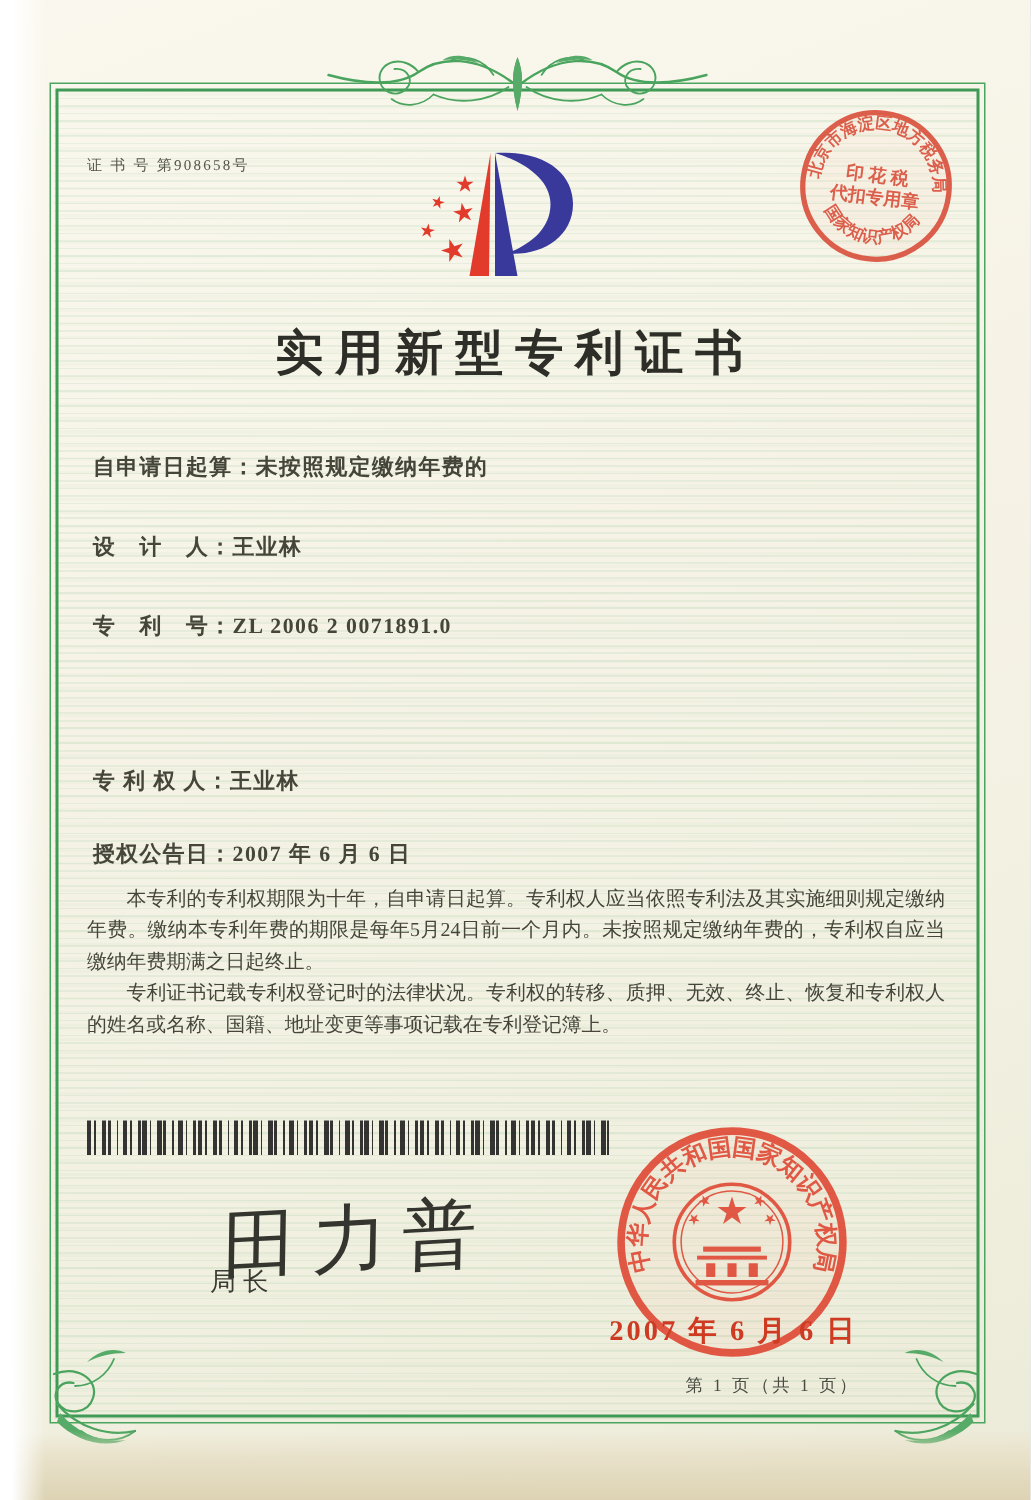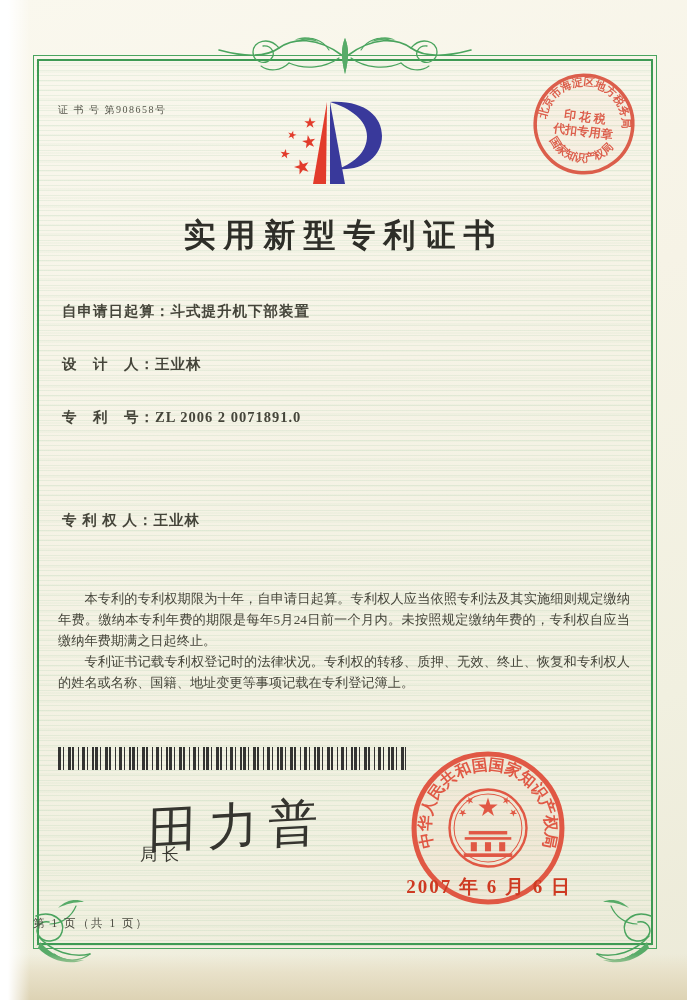--- a/index.html
+++ b/index.html
@@ -45,21 +45,21 @@
       #1a1a1a 29px 30px, transparent 30px 34px,
       #1a1a1a 34px 36px, transparent 36px 37px);}
   .sig-title{position:absolute;left:104px;top:843px;font-size:17px;letter-spacing:5px;color:#3b3b33;z-index:4;margin-left:36px;}
   .sig-name{position:absolute;left:148px;top:793px;font-size:50px;letter-spacing:10px;color:#35352f;
     transform:rotate(-3deg) skewX(-4deg);z-index:4;font-weight:500;}
   .seal-wrap{position:absolute;left:410px;top:750px;width:156px;height:156px;z-index:5;opacity:.88;}
   .seal-date{position:absolute;left:404px;top:874px;width:170px;text-align:center;font-size:19px;
     letter-spacing:2px;color:#ce3a22;z-index:6;font-weight:600;}
   .tax-stamp{position:absolute;left:530px;top:70px;width:108px;height:108px;z-index:4;opacity:.85;
     transform:rotate(7deg);}
-  .footer{position:absolute;left:33px;top:916px;width:540px;text-align:left;font-size:11.5px;
+  .footer{position:absolute;left:33px;top:916px;width:540px;text-align:right;font-size:11.5px;
     letter-spacing:2px;color:#4a4a40;z-index:4;}
   .logo{position:absolute;left:276px;top:96px;width:120px;height:100px;z-index:4;}
   .flourish-right{transform:scaleX(-1);}
 </style>
 </head>
 <body>
 
 <div id="page">
 
   <div class="texture"></div>
@@ -153,30 +153,33 @@
         <textPath href="#taxBotArc" startOffset="50%" text-anchor="middle">国家知识产权局</textPath>
       </text>
       <text x="52" y="49" text-anchor="middle" font-size="11.5" fill="#d84531" font-weight="bold">印 花 税</text>
       <text x="52" y="63" text-anchor="middle" font-size="11.5" fill="#d84531" font-weight="bold">代扣专用章</text>
     </svg>
   </div>
 
   <div class="title">实用新型专利证书</div>
 
   <div class="field-row" style="top:302px;">
-    <span>自申请日起算：</span><span>斗式提升机下部装置</span>
+    <span>自申请日起算：</span><span>未按照规定缴纳年费的</span>
   </div>
   <div class="field-row" style="top:355px;">
     <span>设　计　人：</span><span>王业林</span>
   </div>
   <div class="field-row" style="top:408px;">
     <span>专　利　号：</span><span>ZL 2006 2 0071891.0</span>
   </div>
   <div class="field-row" style="top:511px;">
     <span>专 利 权 人：</span><span>王业林</span>
+  </div>
+  <div class="field-row" style="top:560px;">
+    <span>授权公告日：</span><span>2007 年 6 月 6 日</span>
   </div>
 
   <div class="body-text">
     <p>本专利的专利权期限为十年，自申请日起算。专利权人应当依照专利法及其实施细则规定缴纳年费。缴纳本专利年费的期限是每年5月24日前一个月内。未按照规定缴纳年费的，专利权自应当缴纳年费期满之日起终止。</p>
     <p>专利证书记载专利权登记时的法律状况。专利权的转移、质押、无效、终止、恢复和专利权人的姓名或名称、国籍、地址变更等事项记载在专利登记簿上。</p>
   </div>
 
   <div class="barcode"></div>
 
   <div class="sig-title">局长</div>

